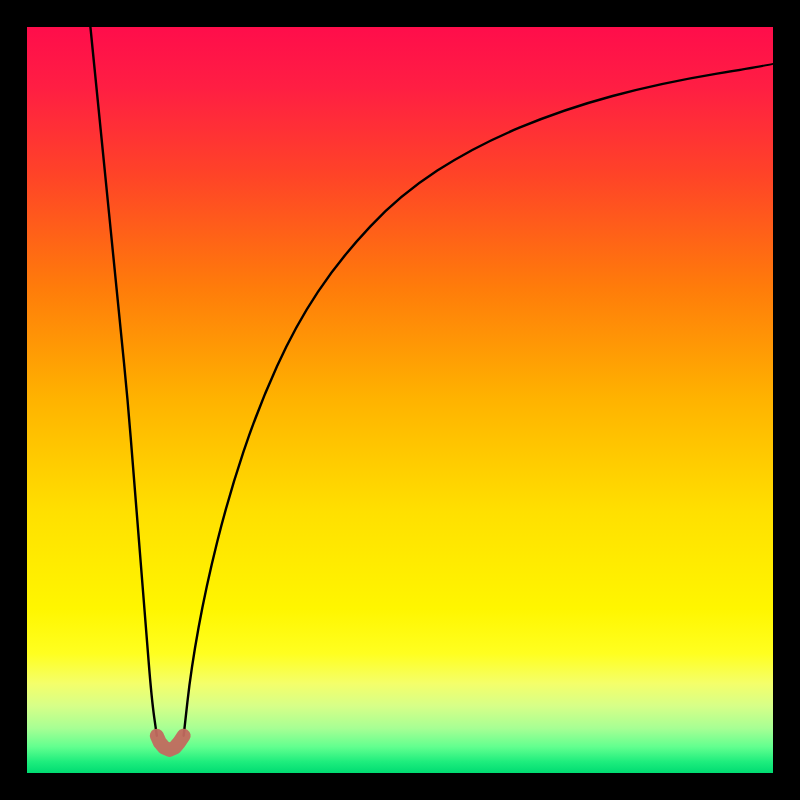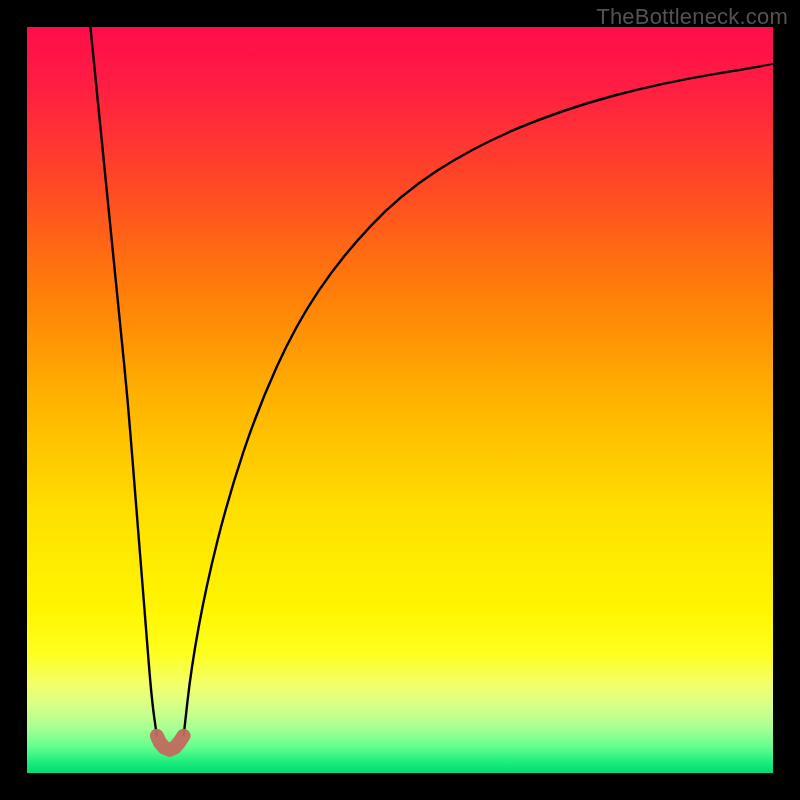--- a/index.html
+++ b/index.html
@@ -38,21 +38,20 @@
   .plot-area svg {
     display: block;
     width: 746px;
     height: 746px;
   }
 </style>
 </head>
 <body>
 
 <div class="frame">
-  <div class="watermark">TheBottleneck.com</div>
 
   <div class="plot-area">
     <svg id="chart-svg" viewBox="0 0 746 746" preserveAspectRatio="none">
         <defs>
           <linearGradient id="bg-grad" x1="0" y1="0" x2="0" y2="1">
             <stop offset="0.00%" stop-color="#ff0d4b"></stop>
             <stop offset="8.00%" stop-color="#ff1e43"></stop>
             <stop offset="20.00%" stop-color="#ff4427"></stop>
             <stop offset="35.00%" stop-color="#ff7c0a"></stop>
             <stop offset="50.00%" stop-color="#ffb300"></stop>

